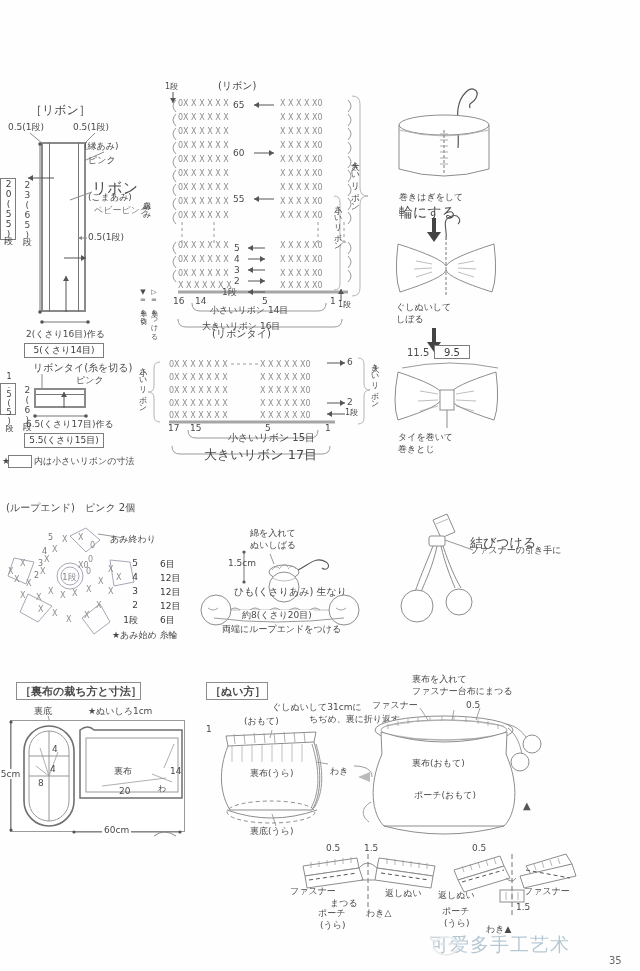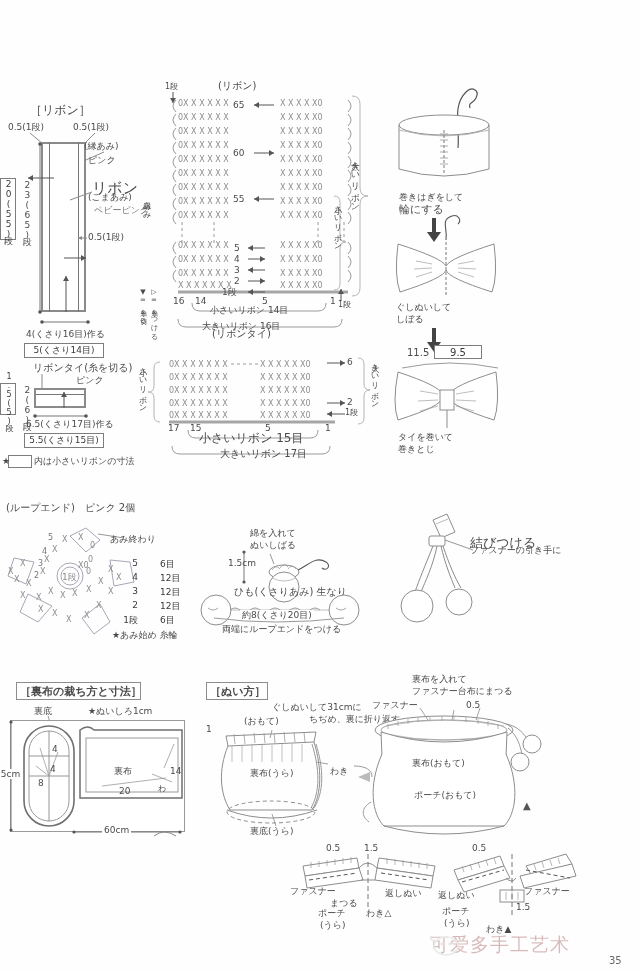--- a/index.html
+++ b/index.html
@@ -13,21 +13,21 @@
   .vert{writing-mode:vertical-rl;text-orientation:upright;white-space:nowrap;}
   .box{position:absolute;border:1px solid #8c8c8c;box-sizing:border-box;}
   .rect-outline{position:absolute;border:2px solid #8a8a8a;box-sizing:border-box;background:#fff;}
   .thin{position:absolute;border:1px solid #9a9a9a;box-sizing:border-box;background:#fff;}
   .hline{position:absolute;border-top:1px solid #777;}
   .vline{position:absolute;border-left:1px solid #777;}
   .labelbox{position:absolute;border:1px solid #7d7d7d;box-sizing:border-box;
             display:flex;align-items:center;justify-content:center;background:#fff;}
   svg{position:absolute;overflow:visible;}
   .stitch{font-family:"DejaVu Sans","Liberation Sans",sans-serif;}
-  .wm{position:absolute;opacity:.30;color:#7f1d1d;}
+  .wm{position:absolute;opacity:.30;color:#0c4a6e;}
 </style>
 </head>
 <body>
 
 <div>
   <div class="t" style="left:30px;top:104px;font-size:12px;">［リボン］</div>
 
   <div class="t" style="left:8px;top:122px;font-size:9px;">0.5(1段)</div>
   <div class="t" style="left:73px;top:122px;font-size:9px;">0.5(1段)</div>
 
@@ -76,21 +76,21 @@
   <div class="vert t" style="left:22px;top:180px;font-size:9px;">23(65段)</div>
   <div class="labelbox" style="left:0px;top:178px;width:16px;height:62px;">
     <span class="vert" style="font-size:9px;">20(55段)</span>
   </div>
 
   <svg width="70" height="16" style="left:38px;top:316px;">
     <line x1="4" y1="6" x2="50" y2="6" stroke="#777" stroke-width="1"></line>
     <circle cx="4" cy="6" r="1.8" fill="#555"></circle>
     <circle cx="50" cy="6" r="1.8" fill="#555"></circle>
   </svg>
-  <div class="t" style="left:26px;top:329px;font-size:9px;">4(くさり16目)作る</div>
+  <div class="t" style="left:26px;top:329px;font-size:9px;">2(くさり16目)作る</div>
   <div class="labelbox" style="left:24px;top:343px;width:80px;height:15px;">
     <span style="font-size:9px;">5(くさり14目)</span>
   </div>
 </div>
 
 <div>
   <div class="t" style="left:33px;top:362px;font-size:10px;">リボンタイ(糸を切る)</div>
   <div class="t" style="left:76px;top:375px;font-size:9px;">ピンク</div>
   <svg width="30" height="20" style="left:36px;top:374px;">
     <path d="M6,0 L6,14" stroke="#8a8a8a" fill="none" stroke-width="1"></path>
@@ -310,22 +310,22 @@
 
   <div class="t" style="left:168px;top:423px;font-size:9px;">17</div>
   <div class="t" style="left:190px;top:423px;font-size:9px;">15</div>
   <div class="t" style="left:265px;top:423px;font-size:9px;">5</div>
   <div class="t" style="left:325px;top:423px;font-size:9px;">1</div>
 
   <svg width="180" height="32" style="left:170px;top:430px;">
     <path d="M18,0 q0,8 8,8 L140,8 q8,0 8,-8" stroke="#9a9a9a" fill="none" stroke-width="1"></path>
     <path d="M2,16 q0,8 8,8 L152,24 q8,0 8,-8" stroke="#9a9a9a" fill="none" stroke-width="1"></path>
   </svg>
-  <div class="t" style="left:199px;top:432px;font-size:12px;">小さいリボン 15目</div>
-  <div class="t" style="left:220px;top:448px;font-size:10px;">大きいリボン 17目</div>
+  <div class="t" style="left:228px;top:432px;font-size:10px;">小さいリボン 15目</div>
+  <div class="t" style="left:204px;top:448px;font-size:13px;">大きいリボン 17目</div>
 
   <svg width="24" height="72" style="left:352px;top:356px;">
     <path d="M6,2 q6,0 6,6 L12,28 q0,6 6,6 q-6,0 -6,6 L12,62 q0,6 -6,6" stroke="#b4b4b4" fill="none" stroke-width="1"></path>
   </svg>
   <div class="vert t" style="left:370px;top:358px;font-size:8px;">大きいリボン</div>
   <div class="vert t" style="left:138px;top:362px;font-size:8px;">小さいリボン</div>
   <svg width="16" height="66" style="left:150px;top:360px;">
     <path d="M10,2 q-6,0 -6,6 L4,26 q0,6 -6,6 q6,0 6,6 L4,56 q0,6 6,6" stroke="#b4b4b4" fill="none" stroke-width="1"></path>
   </svg>
 </div>
@@ -348,21 +348,21 @@
     <g stroke="#8d8d8d" stroke-width="0.7" fill="none">
       <path d="M44,22 l8,0"></path>
         <path d="M44,28 l8,0"></path>
         <path d="M44,34 l8,0"></path>
       <path d="M44,40 l8,0"></path>
         <path d="M44,46 l8,0"></path>
         <path d="M44,52 l8,0"></path>
     </g>
   </svg>
   <div class="t" style="left:399px;top:192px;font-size:9px;">巻きはぎをして</div>
-  <div class="t" style="left:399px;top:204px;font-size:11px;">輪にする</div>
+  <div class="t" style="left:399px;top:204px;font-size:14px;">輪にする</div>
 
   <svg width="30" height="30" style="left:424px;top:216px;">
     <path d="M10,2 L10,18" stroke="#444" stroke-width="4"></path>
     <path d="M10,26 l-7,-10 l14,0 z" fill="#444"></path>
   </svg>
 
   <svg width="120" height="66" style="left:392px;top:238px;">
     <path d="M6,6 q44,14 48,22 q4,-8 48,-22 q4,32 -2,48 q-44,-14 -46,-22 q-2,8 -46,22 q-6,-16 -2,-48 z" stroke="#8d8d8d" fill="#fff" stroke-width="1"></path>
     <line x1="54" y1="4" x2="54" y2="58" stroke="#7a7a7a" stroke-width="1" stroke-dasharray="3,2"></line>
     <g stroke="#a0a0a0" stroke-width="0.7" fill="none">
@@ -377,21 +377,21 @@
   </svg>
   <div class="t" style="left:396px;top:302px;font-size:9px;">ぐしぬいして</div>
   <div class="t" style="left:396px;top:314px;font-size:9px;">しぼる</div>
 
   <svg width="30" height="30" style="left:424px;top:326px;">
     <path d="M10,2 L10,18" stroke="#444" stroke-width="4"></path>
     <path d="M10,26 l-7,-10 l14,0 z" fill="#444"></path>
   </svg>
 
   <div class="t" style="left:407px;top:347px;font-size:10px;">11.5</div>
-  <div class="labelbox" style="left:434px;top:345px;width:48px;height:14px;">
+  <div class="labelbox" style="left:434px;top:345px;width:36px;height:14px;">
     <span style="font-size:10px;">9.5</span>
   </div>
   <svg width="110" height="14" style="left:398px;top:358px;">
     <path d="M4,10 q48,-10 96,0" stroke="#9a9a9a" fill="none" stroke-width="1"></path>
   </svg>
 
   <svg width="120" height="68" style="left:392px;top:366px;">
     <path d="M6,6 q42,14 44,22 l8,0 q2,-8 46,-22 q4,32 -2,48 q-44,-14 -44,-22 l-8,0 q0,8 -44,22 q-6,-16 0,-48 z" stroke="#8d8d8d" fill="#fff" stroke-width="1"></path>
     <rect x="48" y="24" width="14" height="20" stroke="#8d8d8d" fill="#fff" stroke-width="1"></rect>
     <g stroke="#a0a0a0" stroke-width="0.7" fill="none">

